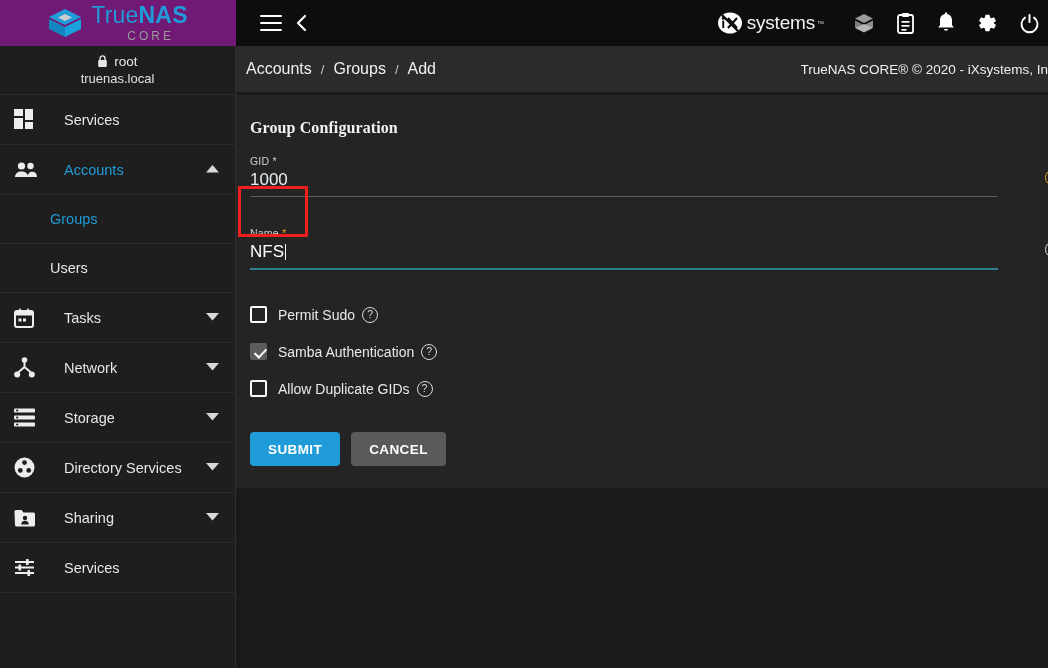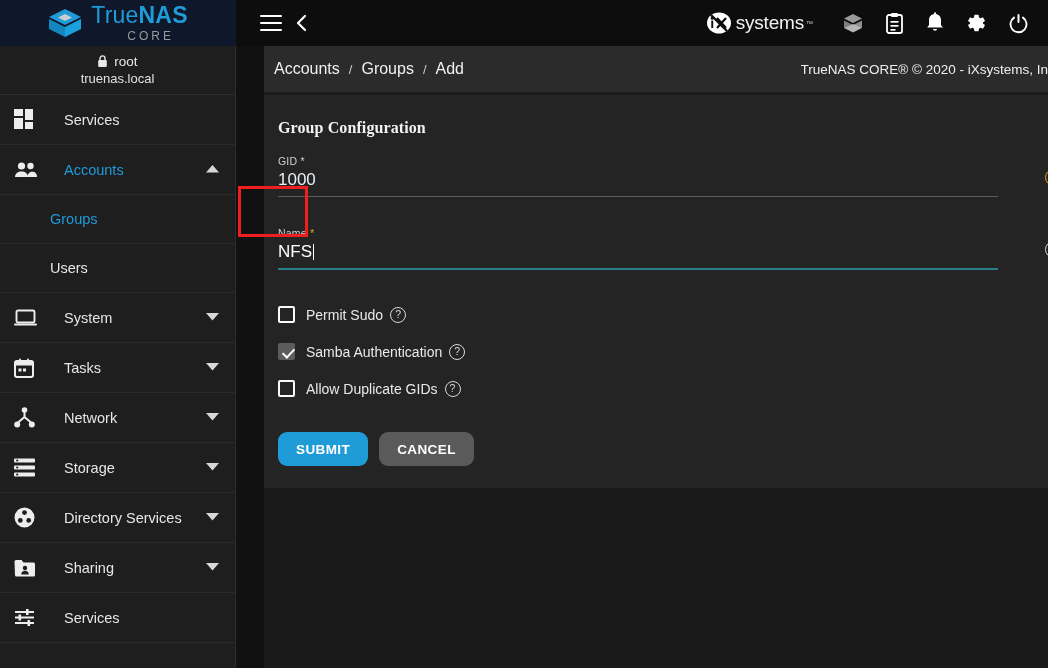--- a/index.html
+++ b/index.html
@@ -11,45 +11,45 @@
   }
   .app { position: relative; width: 1048px; height: 668px; display: flex; flex-direction: column; }
 
   
   .topbar {
     height: 46px; background: #0d0d0d; display: flex; align-items: center;
     flex: 0 0 46px; position: relative;
   }
   .brand {
     width: 236px; height: 46px; display: flex; align-items: center;
-    justify-content: center; gap: 9px; background: #0f172a;
+    justify-content: center; gap: 9px; background: #701a75;
   }
   .brand-logo { width: 34px; height: 30px; flex: 0 0 34px; }
   .brand-text { display: flex; flex-direction: column; align-items: flex-start; line-height: 1; }
   .brand-name { font-size: 23px; letter-spacing: .2px; color: #1f9bd8; font-weight: 400; }
   .brand-name b { color: #1f9bd8; font-weight: 700; }
   .brand-sub { font-size: 12px; letter-spacing: 3px; color: #9a9a9a; margin-top: 3px; margin-left: 36px; }
 
   .topbar-left-ctrls { display: flex; align-items: center; gap: 14px; margin-left: 24px; }
   .icon-btn {
     display: inline-flex; align-items: center; justify-content: center;
     color: #ffffff; cursor: pointer; line-height: 0;
   }
   .hamburger { width: 22px; height: 16px; display: flex; flex-direction: column; justify-content: space-between; }
   .hamburger span { display: block; height: 2px; background: #ffffff; border-radius: 1px; }
   .chev-left { font-size: 20px; color: #ffffff; font-weight: 300; }
 
-  .topbar-right { margin-left: auto; display: flex; align-items: center; gap: 21px; padding-right: 19px; }
+  .topbar-right { margin-left: auto; display: flex; align-items: center; gap: 21px; padding-right: 8px; }
   .ix-logo { display: flex; align-items: center; gap: 2px; margin-right: 8px; }
   .ix-mark { width: 30px; height: 22px; }
   .ix-word { font-size: 19px; color: #f2f2f2; letter-spacing: -0.2px; font-weight: 400; }
   .ix-tm { font-size: 7px; color: #cfcfcf; vertical-align: super; }
 
   
-  .body { display: flex; flex: 1 1 auto; min-height: 0; gap: 28px; }
+  .body { display: flex; flex: 1 1 auto; min-height: 0; }
 
   
   .sidebar {
     width: 236px; flex: 0 0 236px; background: #1e1e1e; overflow: hidden;
     border-right: 1px solid #2e2e2e;
   }
   .side-head {
     height: 49px; display: flex; flex-direction: column; align-items: center;
     justify-content: center; gap: 2px; border-bottom: 1px solid #2e2e2e; background: #1e1e1e;
   }
@@ -117,21 +117,21 @@
   .cbox { width: 17px; height: 17px; border: 2px solid #fafafa; border-radius: 2px; background: transparent;
           flex: 0 0 17px; cursor: pointer; position: relative; }
   .cbox.checked { background: #5c5c5c; border-color: #5c5c5c; }
   .cbox.checked::after {
     content: ""; position: absolute; left: 5px; top: 1px; width: 5px; height: 10px;
     border: solid #ffffff; border-width: 0 2px 2px 0; transform: rotate(43deg);
   }
   .check-label { margin-left: 11px; font-size: 14px; color: #e9e9e9; }
 
   .btn-row { display: flex; gap: 11px; margin: 25px 0 0 14px; }
-  .btn { height: 34px; padding: 0 18px; border: 0; border-radius: 9px; cursor: pointer;
+  .btn { height: 34px; padding: 0 18px; border: 0; border-radius: 4px; cursor: pointer;
          font-size: 13.5px; font-weight: 700; letter-spacing: .4px; font-family: "Liberation Sans", sans-serif; }
   .btn-submit { background: #1f9bd8; color: #ffffff; }
   .btn-cancel { background: #5a5a5a; color: #ffffff; }
 
   
   .highlight-box {
     position: absolute; border: 3px solid #f01f1f; pointer-events: none; z-index: 50;
   }
 </style>
 </head>
@@ -269,34 +269,20 @@
         </span>
       </div>
 
       <div class="nav-sub active">
         <span>Groups</span>
       </div>
       <div class="nav-sub">
         <span>Users</span>
       </div>
 
-      <div class="nav-item">
-        <span class="nico">
-          <svg width="23" height="18" viewBox="0 0 23 18">
-            <rect x="2.5" y="1.5" width="18" height="12" rx="1.5" fill="none" stroke="#ededed" stroke-width="1.9"></rect>
-            <rect x="0" y="14.5" width="23" height="2" rx="1" fill="#ededed"></rect>
-          </svg>
-        </span>
-        <span class="nlabel">System</span>
-        <span class="ncaret">
-          <svg width="13" height="8" viewBox="0 0 13 8">
-              <polygon points="0,0 13,0 6.5,7.5" fill="#d8d8d8"></polygon>
-            </svg>
-        </span>
-      </div>
 
       <div class="nav-item">
         <span class="nico">
           <svg width="20" height="20" viewBox="0 0 20 20">
             <rect x="1" y="3" width="18" height="16" rx="2" fill="none" stroke="#ededed" stroke-width="2"></rect>
             <rect x="1" y="3" width="18" height="4.5" fill="#ededed"></rect>
             <rect x="5" y="0.5" width="2" height="4" rx="1" fill="#ededed"></rect>
             <rect x="13" y="0.5" width="2" height="4" rx="1" fill="#ededed"></rect>
             <rect x="4.5" y="10.5" width="3" height="3" fill="#ededed"></rect>
             <rect x="9" y="10.5" width="3" height="3" fill="#ededed"></rect>

